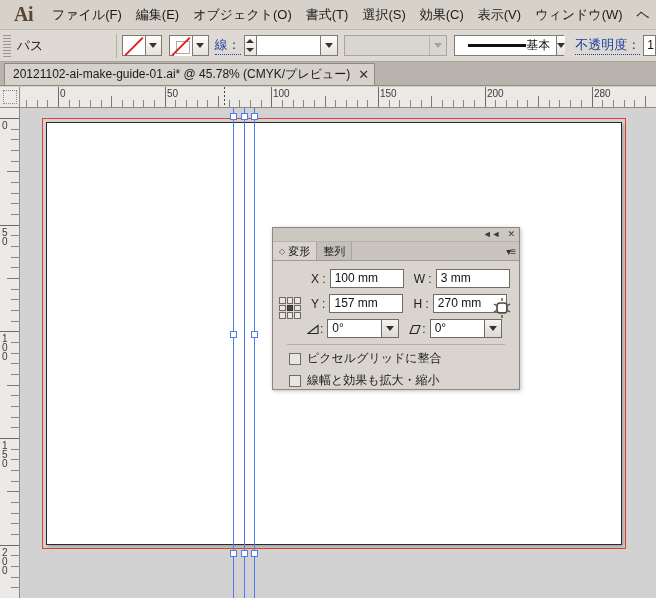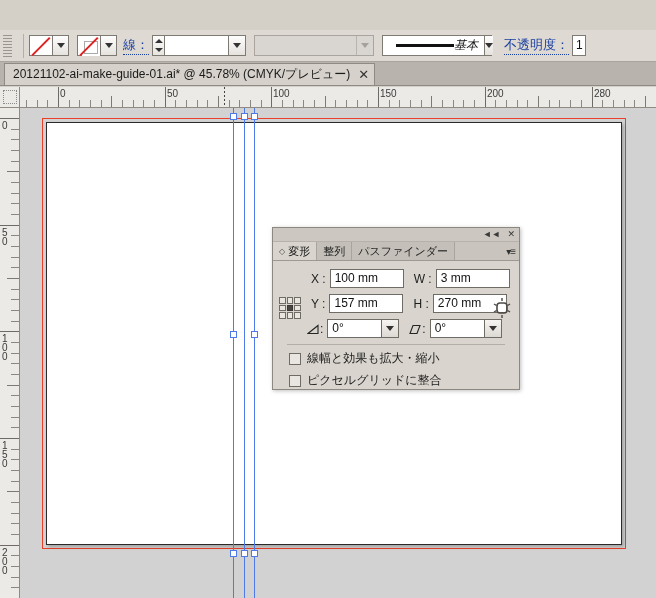--- a/index.html
+++ b/index.html
@@ -78,21 +78,21 @@
     width: 12px; height: 21px; border: 1px solid #7d7a74; border-right: none;
     background: linear-gradient(#fcfcfc,#e8e5e0);
     display: flex; flex-direction: column; align-items: center; justify-content: space-around;
   }
   .tri-up-s { width:0;height:0;border-left:4px solid transparent;border-right:4px solid transparent;border-bottom:4px solid #333; }
   .tri-dn-s { width:0;height:0;border-left:4px solid transparent;border-right:4px solid transparent;border-top:4px solid #333; }
   .combo {
     height: 21px; background: #fff; border: 1px solid #7d7a74;
     display: flex; align-items: center;
   }
-  .combo .val { font-size: 12px; color: #111; padding: 0 5px; flex: 1; white-space: nowrap; font-style: italic; }
+  .combo .val { font-size: 12px; color: #111; padding: 0 5px; flex: 1; white-space: nowrap; }
   .combo .arrow {
     width: 17px; height: 19px; border-left: 1px solid #7d7a74;
     background: linear-gradient(#fdfdfd,#e6e3de);
     display: flex; align-items: center; justify-content: center; align-self: stretch;
   }
   .combo.disabled { background: #d9d6d1; border-color: #a9a59e; }
   .combo.disabled .arrow { background: #d9d6d1; border-left-color: #b8b4ae; }
   .brush-line { width: 58px; height: 3px; background: #111; margin-left: 8px; }
   .opacity-field {
     height: 21px; width: 14px; background: #fff; border: 1px solid #7d7a74;
@@ -220,23 +220,36 @@
     margin-right: 6px;
   }
   .chklbl { font-size: 12px; color: #1d1d1d; }
   .icon-svg { display:block; }
 </style>
 </head>
 <body>
 
 <div id="app">
 
+  <div class="menubar">
+    <div class="ai-logo">Ai</div>
+    <div class="menu-item">ファイル(F)</div>
+    <div class="menu-item">編集(E)</div>
+    <div class="menu-item">オブジェクト(O)</div>
+    <div class="menu-item">書式(T)</div>
+    <div class="menu-item">選択(S)</div>
+    <div class="menu-item">効果(C)</div>
+    <div class="menu-item">表示(V)</div>
+    <div class="menu-item">ウィンドウ(W)</div>
+    <div class="menu-item">ヘ</div>
+  </div>
 
   <div class="controlbar">
     <div class="grip"></div>
+    <div class="obj-label">パス</div>
 
     <div class="sep"></div>
 
     <div style="display:flex;align-items:center;">
       <div class="swatch-box">
         <div class="slash"></div>
       </div>
       <div class="mini-btn">
         <div class="tri-down"></div>
       </div>
@@ -451,23 +464,20 @@
     </div>
 
     <div class="panel-tabs">
       <div class="ptab active">
         <span class="dot">◇</span>
         <span>変形</span>
       </div>
       <div class="ptab">
         <span>整列</span>
       </div>
-      <div class="ptab">
-        <span>パスファインダー</span>
-      </div>
       <div class="ptabs-filler">
         <span class="hamburger">▾≡</span>
       </div>
     </div>
 
     <div class="panel-body">
 
       <div class="ref-grid">
         <div class="ref-cell"></div>
         <div class="ref-cell"></div>
@@ -528,23 +538,23 @@
           <div class="a">
             <div class="tri-down"></div>
           </div>
         </div>
       </div>
 
       <div class="panel-div"></div>
 
       <div class="chkrow">
         <div class="chkbox"></div>
-        <span class="chklbl">線幅と効果も拡大・縮小</span>
+        <span class="chklbl">ピクセルグリッドに整合</span>
       </div>
       <div class="chkrow">
         <div class="chkbox"></div>
-        <span class="chklbl">ピクセルグリッドに整合</span>
+        <span class="chklbl">線幅と効果も拡大・縮小</span>
       </div>
 
     </div>
   </div>
 
 </div>
 
 </body></html>

